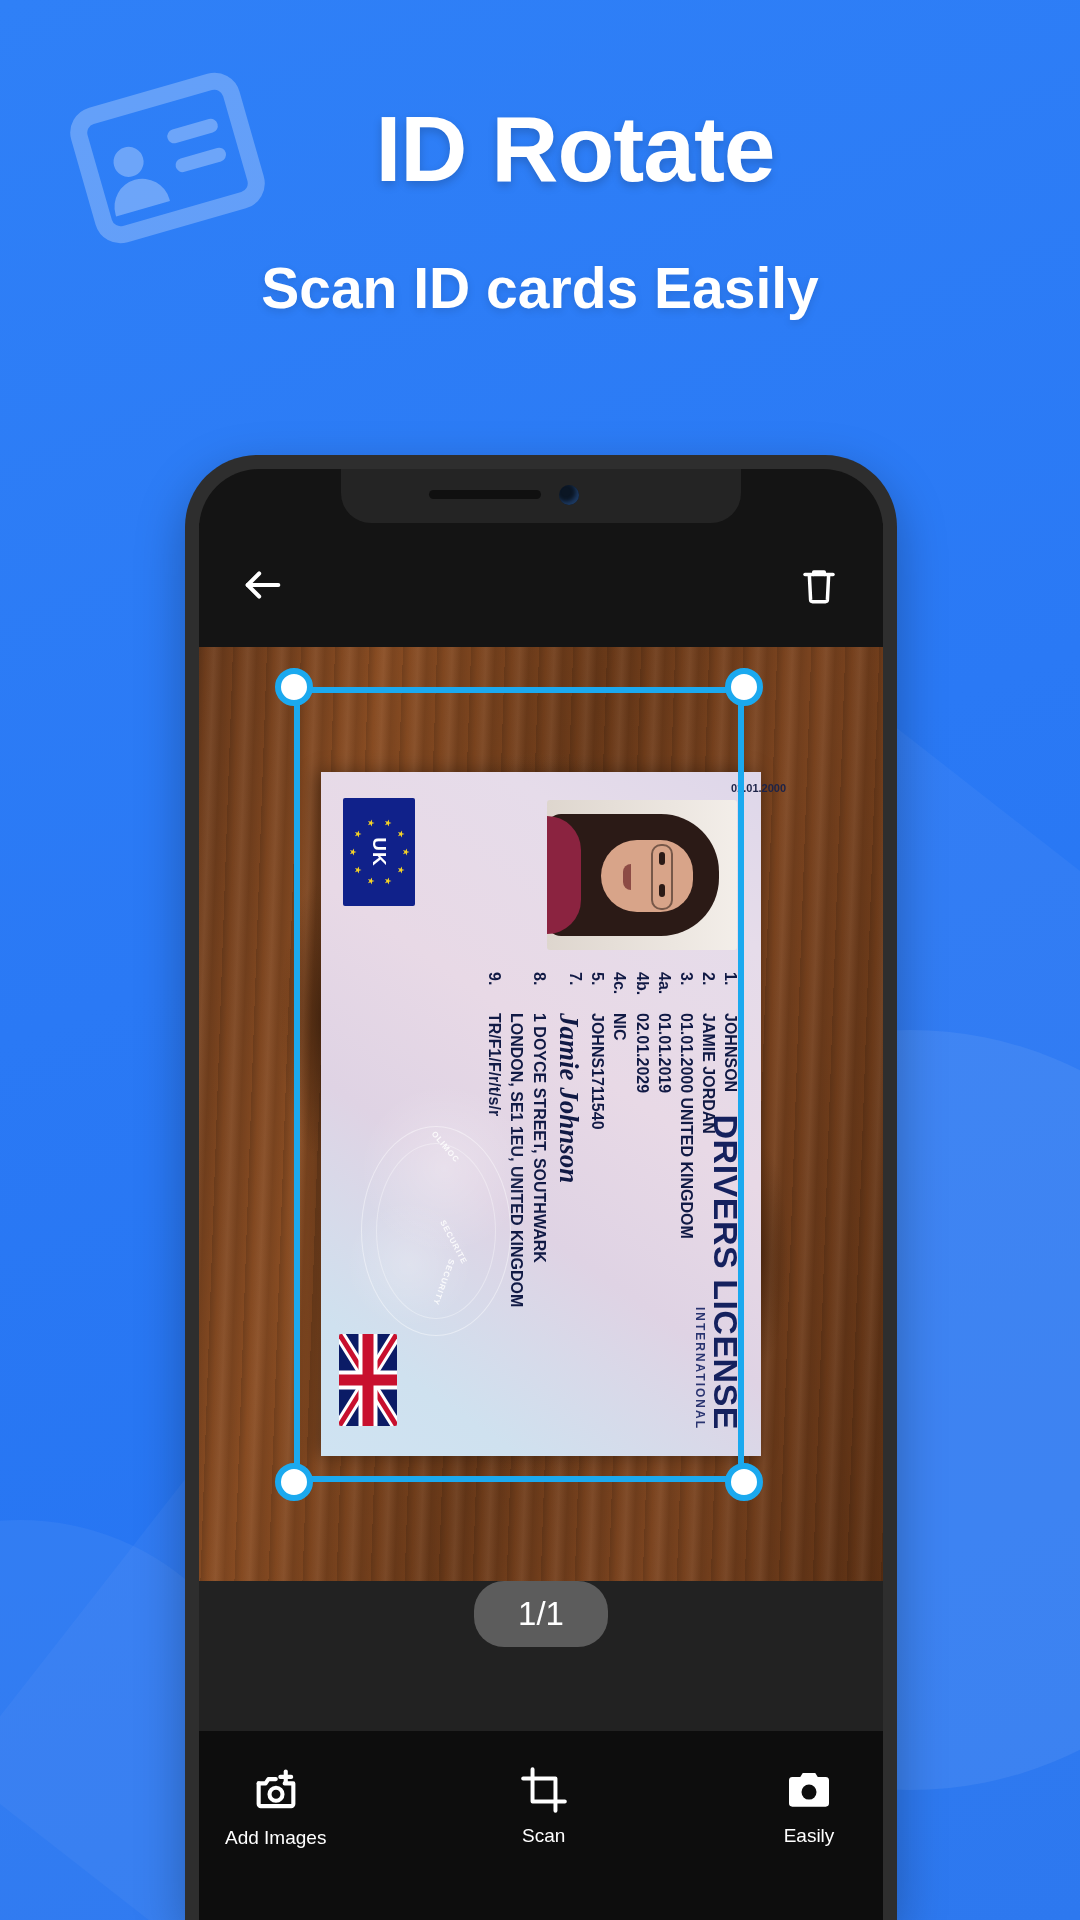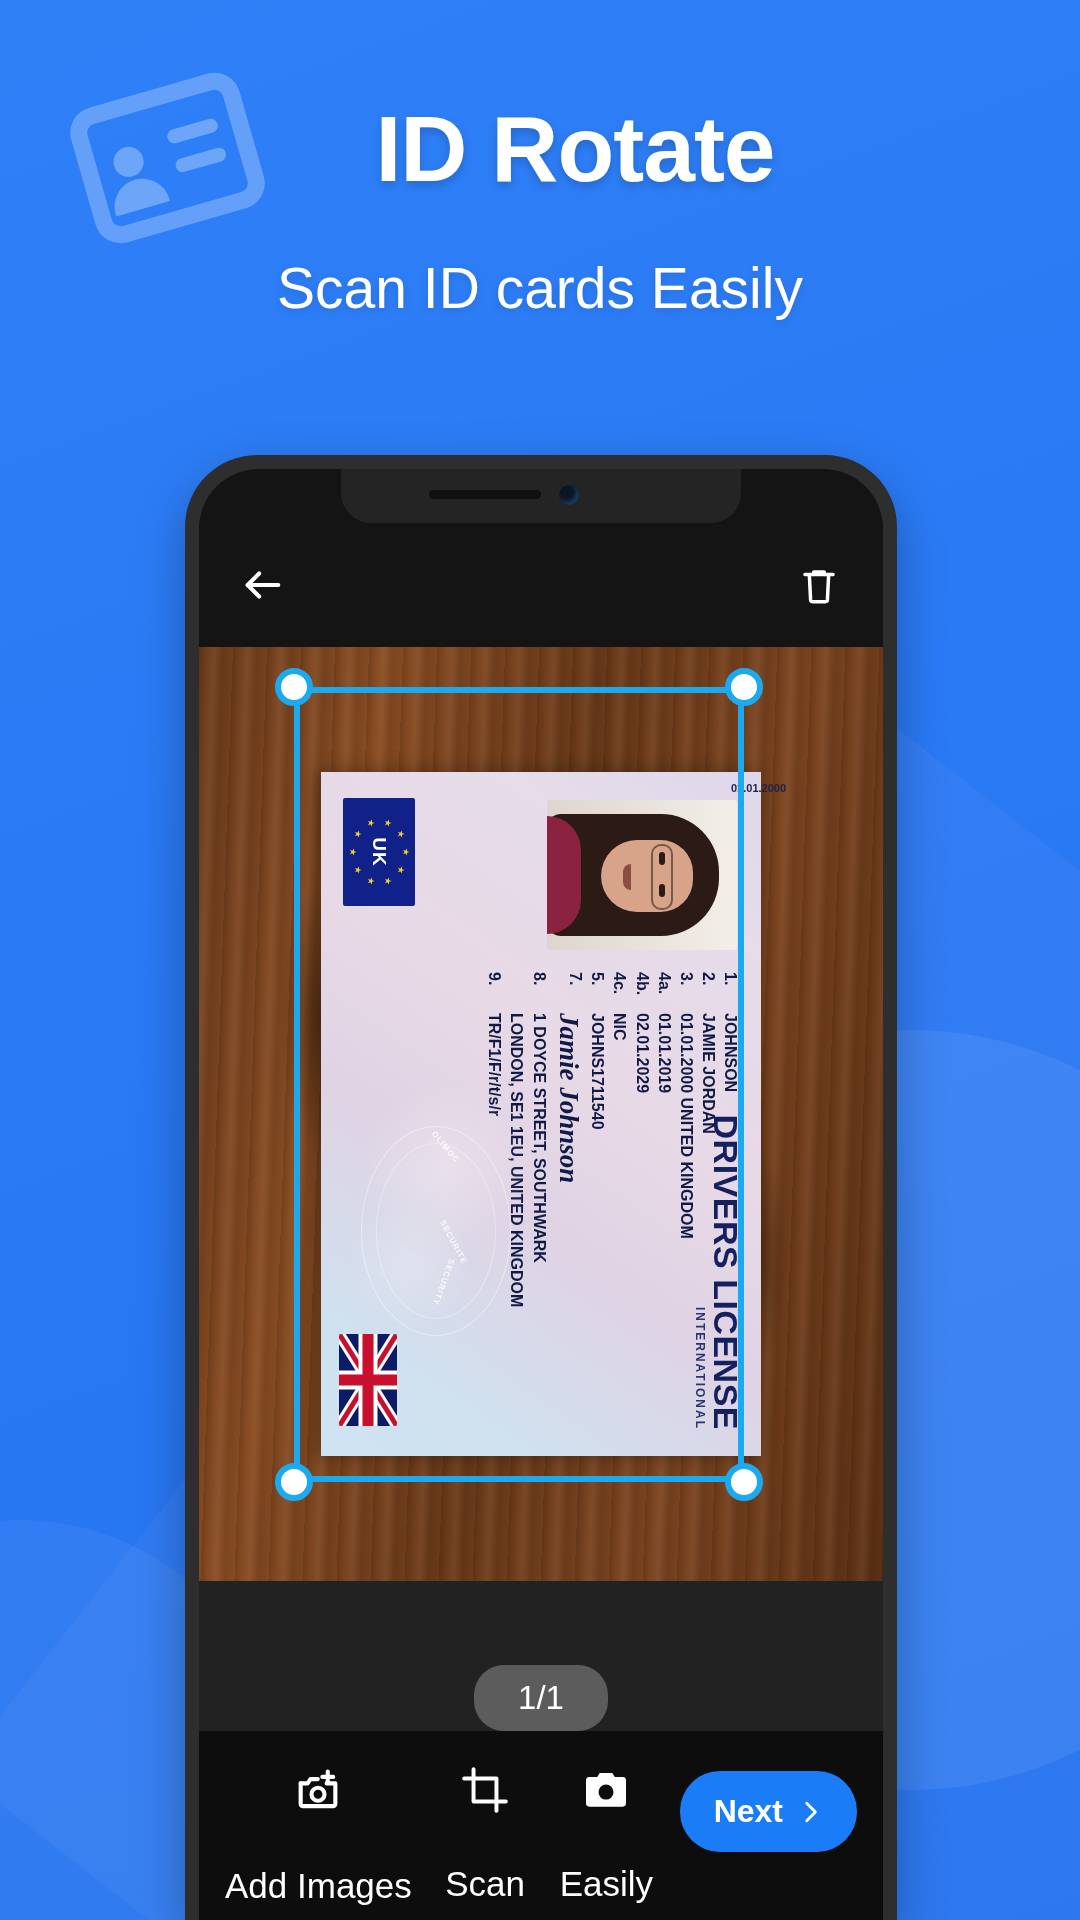--- a/index.html
+++ b/index.html
@@ -64,21 +64,21 @@
     position:absolute; top:96px; left:0; right:0;
     text-align:center;
     font-size:93px; font-weight:bold; color:#ffffff;
     letter-spacing:-1px;
     text-shadow:0 4px 10px rgba(0,0,0,0.18);
     padding-left:70px;
   }
   .subtitle {
     position:absolute; top:255px; left:0; right:0;
     text-align:center;
-    font-size:57px; color:#ffffff; font-weight:normal;
+    font-size:57px; color:#ffffff; font-weight:bold;
     text-shadow:0 3px 8px rgba(0,0,0,0.12);
   }
 
   
   .phone {
     position:absolute;
     left:185px; top:455px;
     width:712px; height:1465px;
     background:#2e2e2e;
     border-radius:72px 72px 0 0;
@@ -300,21 +300,21 @@
   }
   .microtext {
     position:absolute; font-size:8px; color:rgba(255,255,255,0.85);
     letter-spacing:1px; font-weight:bold;
   }
 
   
   .counter-strip {
     position:absolute; top:1112px; left:0; right:0; height:150px;
     background:#222222;
-    display:flex; align-items:flex-end; justify-content:center;
+    display:flex; align-items:flex-start; justify-content:center;
     z-index:5;
   }
   .counter {
     background:#5c5c5c;
     color:#ffffff;
     font-size:33px;
     padding:14px 44px;
     border-radius:30px;
   }
 
@@ -324,21 +324,21 @@
     background:#0d0d0d;
     display:flex; align-items:flex-start; justify-content:space-between;
     padding:34px 26px 0 26px;
     z-index:5;
   }
   .tool {
     display:flex; flex-direction:column; align-items:center; gap:10px;
     min-width:96px;
   }
   .tool .tlabel {
-    color:#ffffff; font-size:35px;margin-top:39px;
+    color:#ffffff; font-size:19px;
   }
   .tool svg { display:block; }
   .next-btn {
     background:#1a7df7;
     border-radius:40px;
     padding:22px 34px;
     display:flex; align-items:center; gap:14px;
     color:#fff; font-size:32px; font-weight:bold;
     margin-top:6px;
   }
@@ -520,22 +520,16 @@
 
       <div class="tool">
         <svg width="50" height="50" viewBox="0 0 24 24" fill="#ffffff">
           <path d="M9 3.8h6l1.2 2H20a1.6 1.6 0 0 1 1.6 1.6v11A1.6 1.6 0 0 1 20 20H4a1.6 1.6 0 0 1-1.6-1.6v-11A1.6 1.6 0 0 1 4 5.8h3.8z"></path>
           <circle cx="12" cy="13" r="3.6" fill="#0d0d0d"></circle>
         </svg>
         <div class="tlabel">Easily</div>
       </div>
 
 
-      <div class="next-btn">
-        <span>Next</span>
-        <svg width="26" height="26" viewBox="0 0 24 24" fill="none" stroke="#ffffff" stroke-width="2.6" stroke-linecap="round" stroke-linejoin="round">
-          <polyline points="9,4 17,12 9,20"></polyline>
-        </svg>
-      </div>
     </div>
 
   </div>
 </div>
 
 </body></html>

